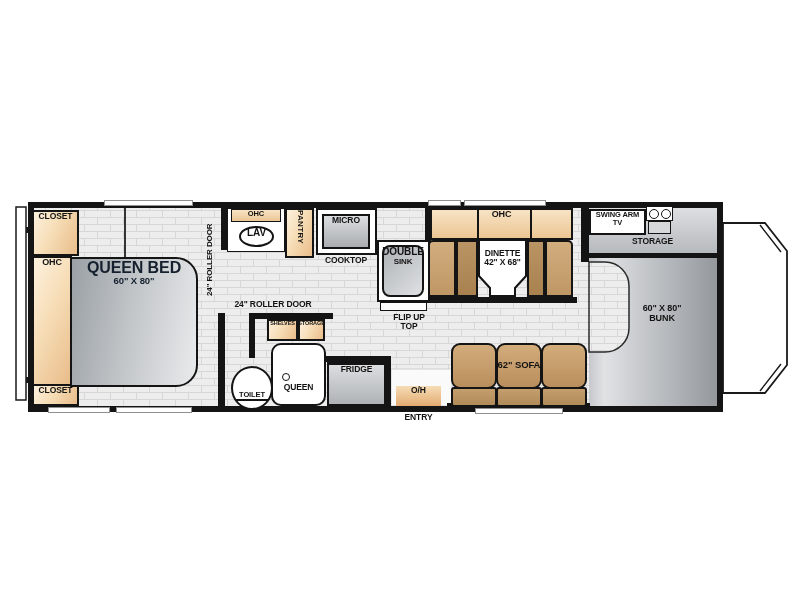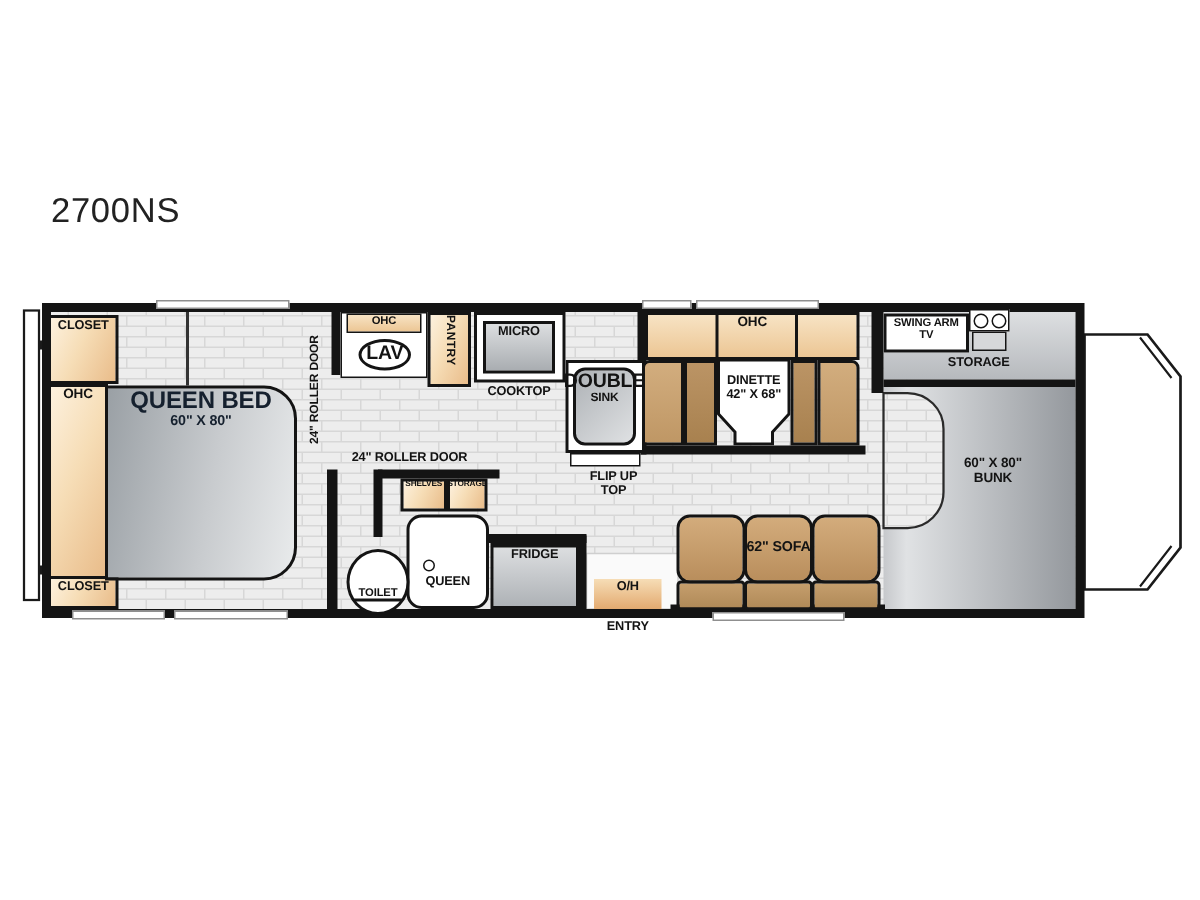--- a/index.html
+++ b/index.html
@@ -19,21 +19,20 @@
   .vup{writing-mode:vertical-rl;transform:rotate(180deg);}
   .vdown{writing-mode:vertical-rl;}
   svg.underlay{position:absolute;left:0;top:0;z-index:1;}
   #plan-border{border:6px solid #141414;background:transparent;z-index:2;} .z6{z-index:6;}
 </style>
 </head>
 <body>
 
 <div id="canvas">
 
-  <div class="abs" style="left:34px;top:127px;font-size:23px;color:#222;letter-spacing:.5px;">2700NS</div>
 
   <svg class="underlay" width="800" height="600" viewBox="0 0 800 600">
     <defs>
       <pattern id="brickP" width="26" height="14" patternUnits="userSpaceOnUse">
         <rect width="26" height="14" fill="#ededed"></rect>
         <path d="M0,0.5 H26 M0,7.5 H26 M6.5,0 V7 M19.5,7 V14" stroke="#d7d7d7" stroke-width="1" fill="none"></path>
       </pattern>
       <linearGradient id="gBar" x1="0" y1="0" x2="0" y2="1">
         <stop offset="0" stop-color="#dddfe1"></stop>
           <stop offset="1" stop-color="#b6b9bd"></stop>
@@ -101,35 +100,35 @@
     <span class="lbl" style="font-size:16px;color:#15202e;">QUEEN BED</span>
     <span class="lbl" style="font-size:9.5px;color:#15202e;">60" X 80"</span>
   </div>
   <div class="abs lbl vup z6" style="left:206px;top:210px;width:14px;height:100px;font-size:8px;">24" ROLLER DOOR</div>
 
   <div class="abs white-fix" style="left:227px;top:208px;width:58px;height:44px;border-width:1.5px;"></div>
   <div class="abs cab-lite ctr" style="left:231px;top:209px;width:50px;height:13px;border-width:1.5px;">
     <span class="lbl" style="font-size:7.5px;">OHC</span>
   </div>
   <div class="abs ctr" style="left:239px;top:226px;width:35px;height:21px;border:2px solid #141414;border-radius:50%;background:#fff;z-index:5;">
-    <span class="lbl" style="font-size:13px;">LAV</span>
+    <span class="lbl" style="font-size:10px;">LAV</span>
   </div>
   <div class="abs cab ctr" style="left:285px;top:208px;width:29px;height:50px;border-width:2px;">
     <span class="lbl vdown" style="font-size:8px;letter-spacing:.3px;">PANTRY</span>
   </div>
   <div class="abs white-fix" style="left:316px;top:208px;width:61px;height:47px;border-width:2px;"></div>
   <div class="abs grayv ctr" style="left:322px;top:214px;width:48px;height:35px;z-index:5;">
     <span class="lbl" style="font-size:8.5px;">MICRO</span>
   </div>
   <div class="abs lbl z6" style="left:312px;top:256px;width:68px;font-size:8.5px;">COOKTOP</div>
 
   <div class="abs white-fix" style="left:377px;top:240px;width:53px;height:62px;"></div>
   <div class="abs ctr" style="left:382px;top:245px;width:42px;height:52px;border:2px solid #141414;border-radius:8px;z-index:5;
               background:linear-gradient(135deg,#aeb2b6,#dfe1e3);">
-    <span class="lbl" style="font-size:13px;">DOUBLE</span>
+    <span class="lbl" style="font-size:10px;">DOUBLE</span>
     <span class="lbl" style="font-size:8px;">SINK</span>
   </div>
   <div class="abs" style="left:380px;top:302px;width:47px;height:9px;background:#fff;border:1.5px solid #141414;z-index:4;"></div>
   <div class="abs lbl z6" style="left:377px;top:313px;width:64px;font-size:8.5px;">
     <div>FLIP UP</div>
     <div>TOP</div>
   </div>
 
   <div class="abs cab-lite" style="left:430px;top:208px;width:143px;height:32px;">
     <div style="position:absolute;left:45px;top:0;width:1.5px;height:100%;background:#141414;"></div>

